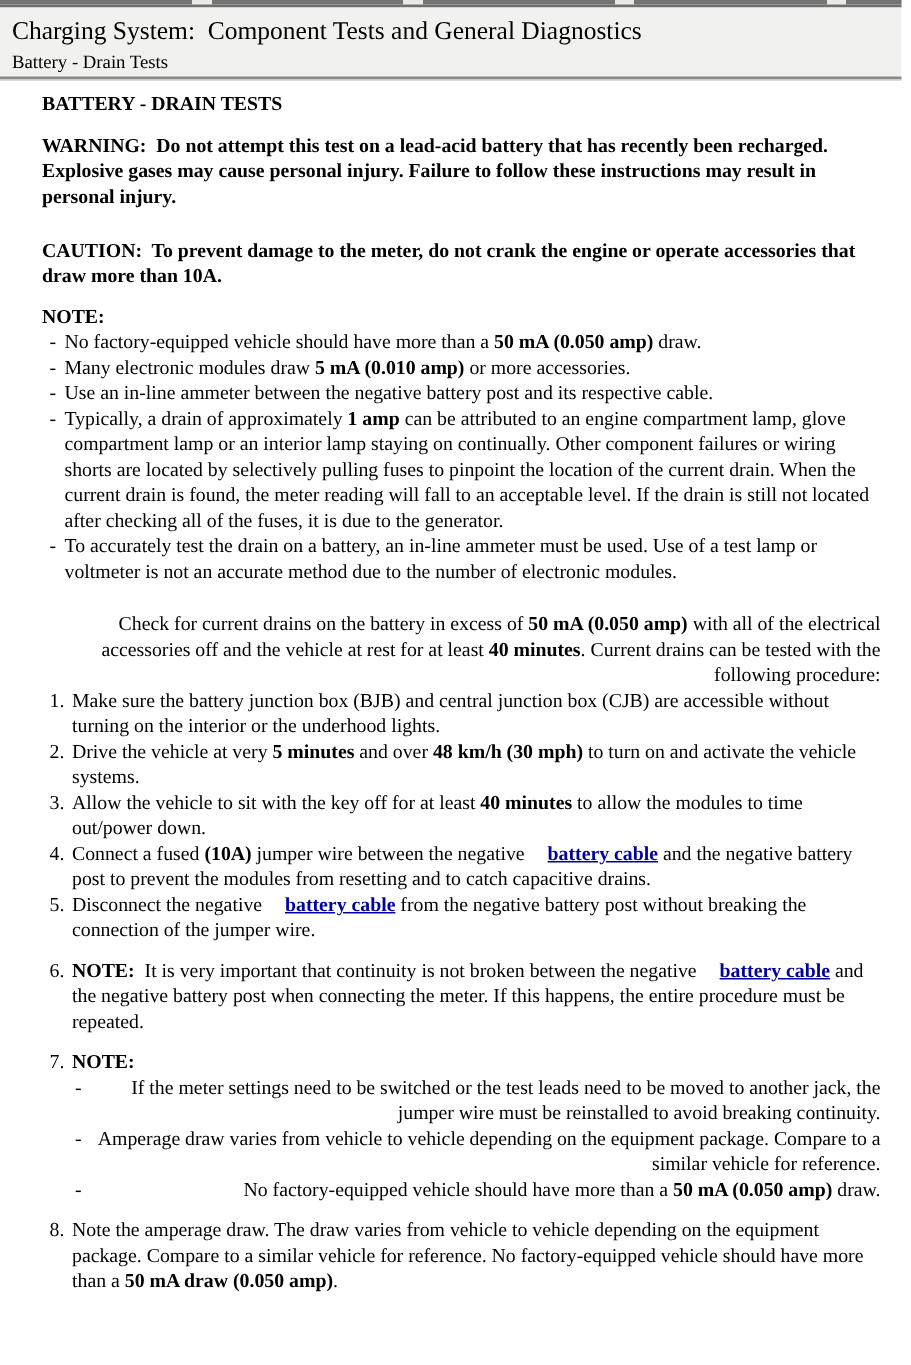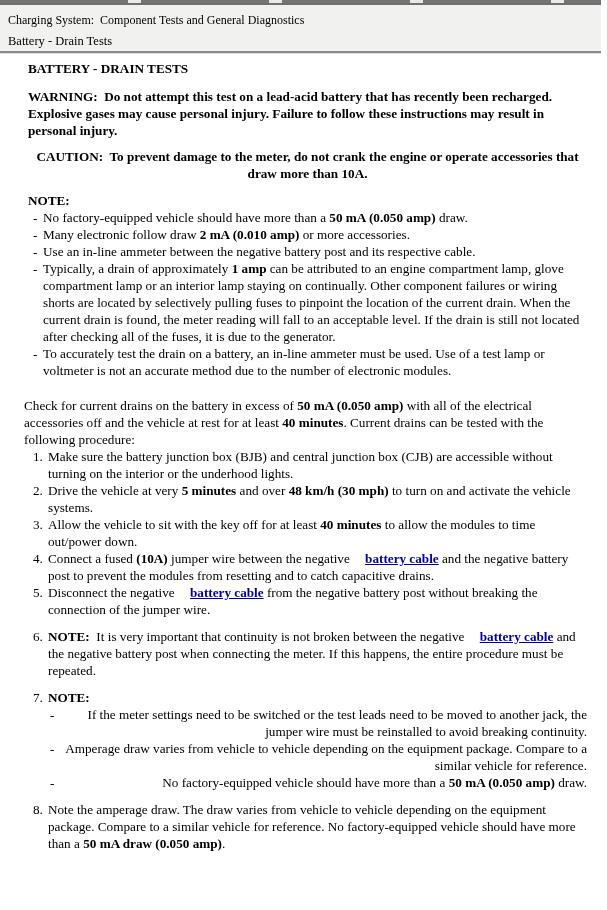--- a/index.html
+++ b/index.html
@@ -8,35 +8,35 @@
     width:607px; height:910px; overflow:hidden;
     font-family:"Liberation Serif", serif;
     font-size:13.2px; line-height:17px; color:#000;
   }
   .top-ticks{ height:3px; margin-right:6px;
     background:repeating-linear-gradient(90deg,#747474 0 128px,#e9e9e7 128px 141px); }
   .top-rule{ height:2px; background:#6f6f6f; margin-right:6px; }
   .header{ background:#f1f1ef; padding:3px 8px 2px 8px; margin-right:6px;
            border-bottom:2px solid #8a8a8a; }
   .header-under{ height:1px; background:#dcdcda; margin-right:6px; }
-  .title{ font-size:12px; line-height:25px; white-space:pre-wrap; }
+  .title{ font-size:17px; line-height:25px; white-space:pre-wrap; }
   .subtitle{ font-size:12.5px; line-height:16px; }
   .content{ padding:6px 20px 0 24px; }
   .runs{ white-space:pre-wrap; }
   .runs strong{ font-weight:bold; }
   a.doclink{ font-weight:bold; cursor:pointer;padding-left:12px; }
   .top-block{ margin-left:4px; }
   .doc-heading{ font-weight:bold; margin-bottom:11px; }
-  .warning-para{ margin-bottom:9px; }
-  .caution-para{ margin-bottom:10px;text-align:center; }
+  .warning-para{ margin-bottom:19px; }
+  .caution-para{ margin-bottom:10px; }
   .note-label{ font-weight:bold; }
   .dash-row{ display:flex; }
   .dash-col{ flex:none; width:15px; padding-left:5px; }
   .dash-text{ flex:1; }
-  .intro-para{ margin-top:18px; }
+  .intro-para{ margin-top:18px;text-align:right; }
   .step{ display:flex; }
   .step.gap{ margin-top:10px; }
   .step-num{ flex:none; width:24px; padding-left:9px; }
   .step-body{ flex:1; }
   .sub-row{ display:flex; }
   .sub-dash{ flex:none; width:16px; padding-left:2px; }
   .sub-text{ flex:1;text-align:right; }
   .step-para{ margin-top:9px; }
 </style>
 </head>
@@ -58,21 +58,21 @@
       <div class="warning-para runs"><strong>WARNING:  Do not attempt this test on a lead-acid battery that has recently been recharged. Explosive gases may cause personal injury. Failure to follow these instructions may result in personal injury.</strong></div>
       <div class="caution-para runs"><strong>CAUTION:  To prevent damage to the meter, do not crank the engine or operate accessories that draw more than 10A.</strong></div>
       <div class="note-label">NOTE:</div>
       <div id="note-list">
           <div class="dash-row">
             <span class="dash-col">-</span>
             <div class="dash-text runs"><span>No factory-equipped vehicle should have more than a </span><strong>50 mA (0.050 amp)</strong><span> draw.</span></div>
           </div>
           <div class="dash-row">
             <span class="dash-col">-</span>
-            <div class="dash-text runs"><span>Many electronic follow draw </span><strong>2 mA (0.010 amp)</strong><span> or more accessories.</span></div>
+            <div class="dash-text runs"><span>Many electronic modules draw </span><strong>5 mA (0.010 amp)</strong><span> or more accessories.</span></div>
           </div>
           <div class="dash-row">
             <span class="dash-col">-</span>
             <div class="dash-text runs"><span>Use an in-line ammeter between the negative battery post and its respective cable.</span></div>
           </div>
           <div class="dash-row">
             <span class="dash-col">-</span>
             <div class="dash-text runs"><span>Typically, a drain of approximately </span><strong>1 amp</strong><span> can be attributed to an engine compartment lamp, glove compartment lamp or an interior lamp staying on continually. Other component failures or wiring shorts are located by selectively pulling fuses to pinpoint the location of the current drain. When the current drain is found, the meter reading will fall to an acceptable level. If the drain is still not located after checking all of the fuses, it is due to the generator.</span></div>
           </div>
           <div class="dash-row">

